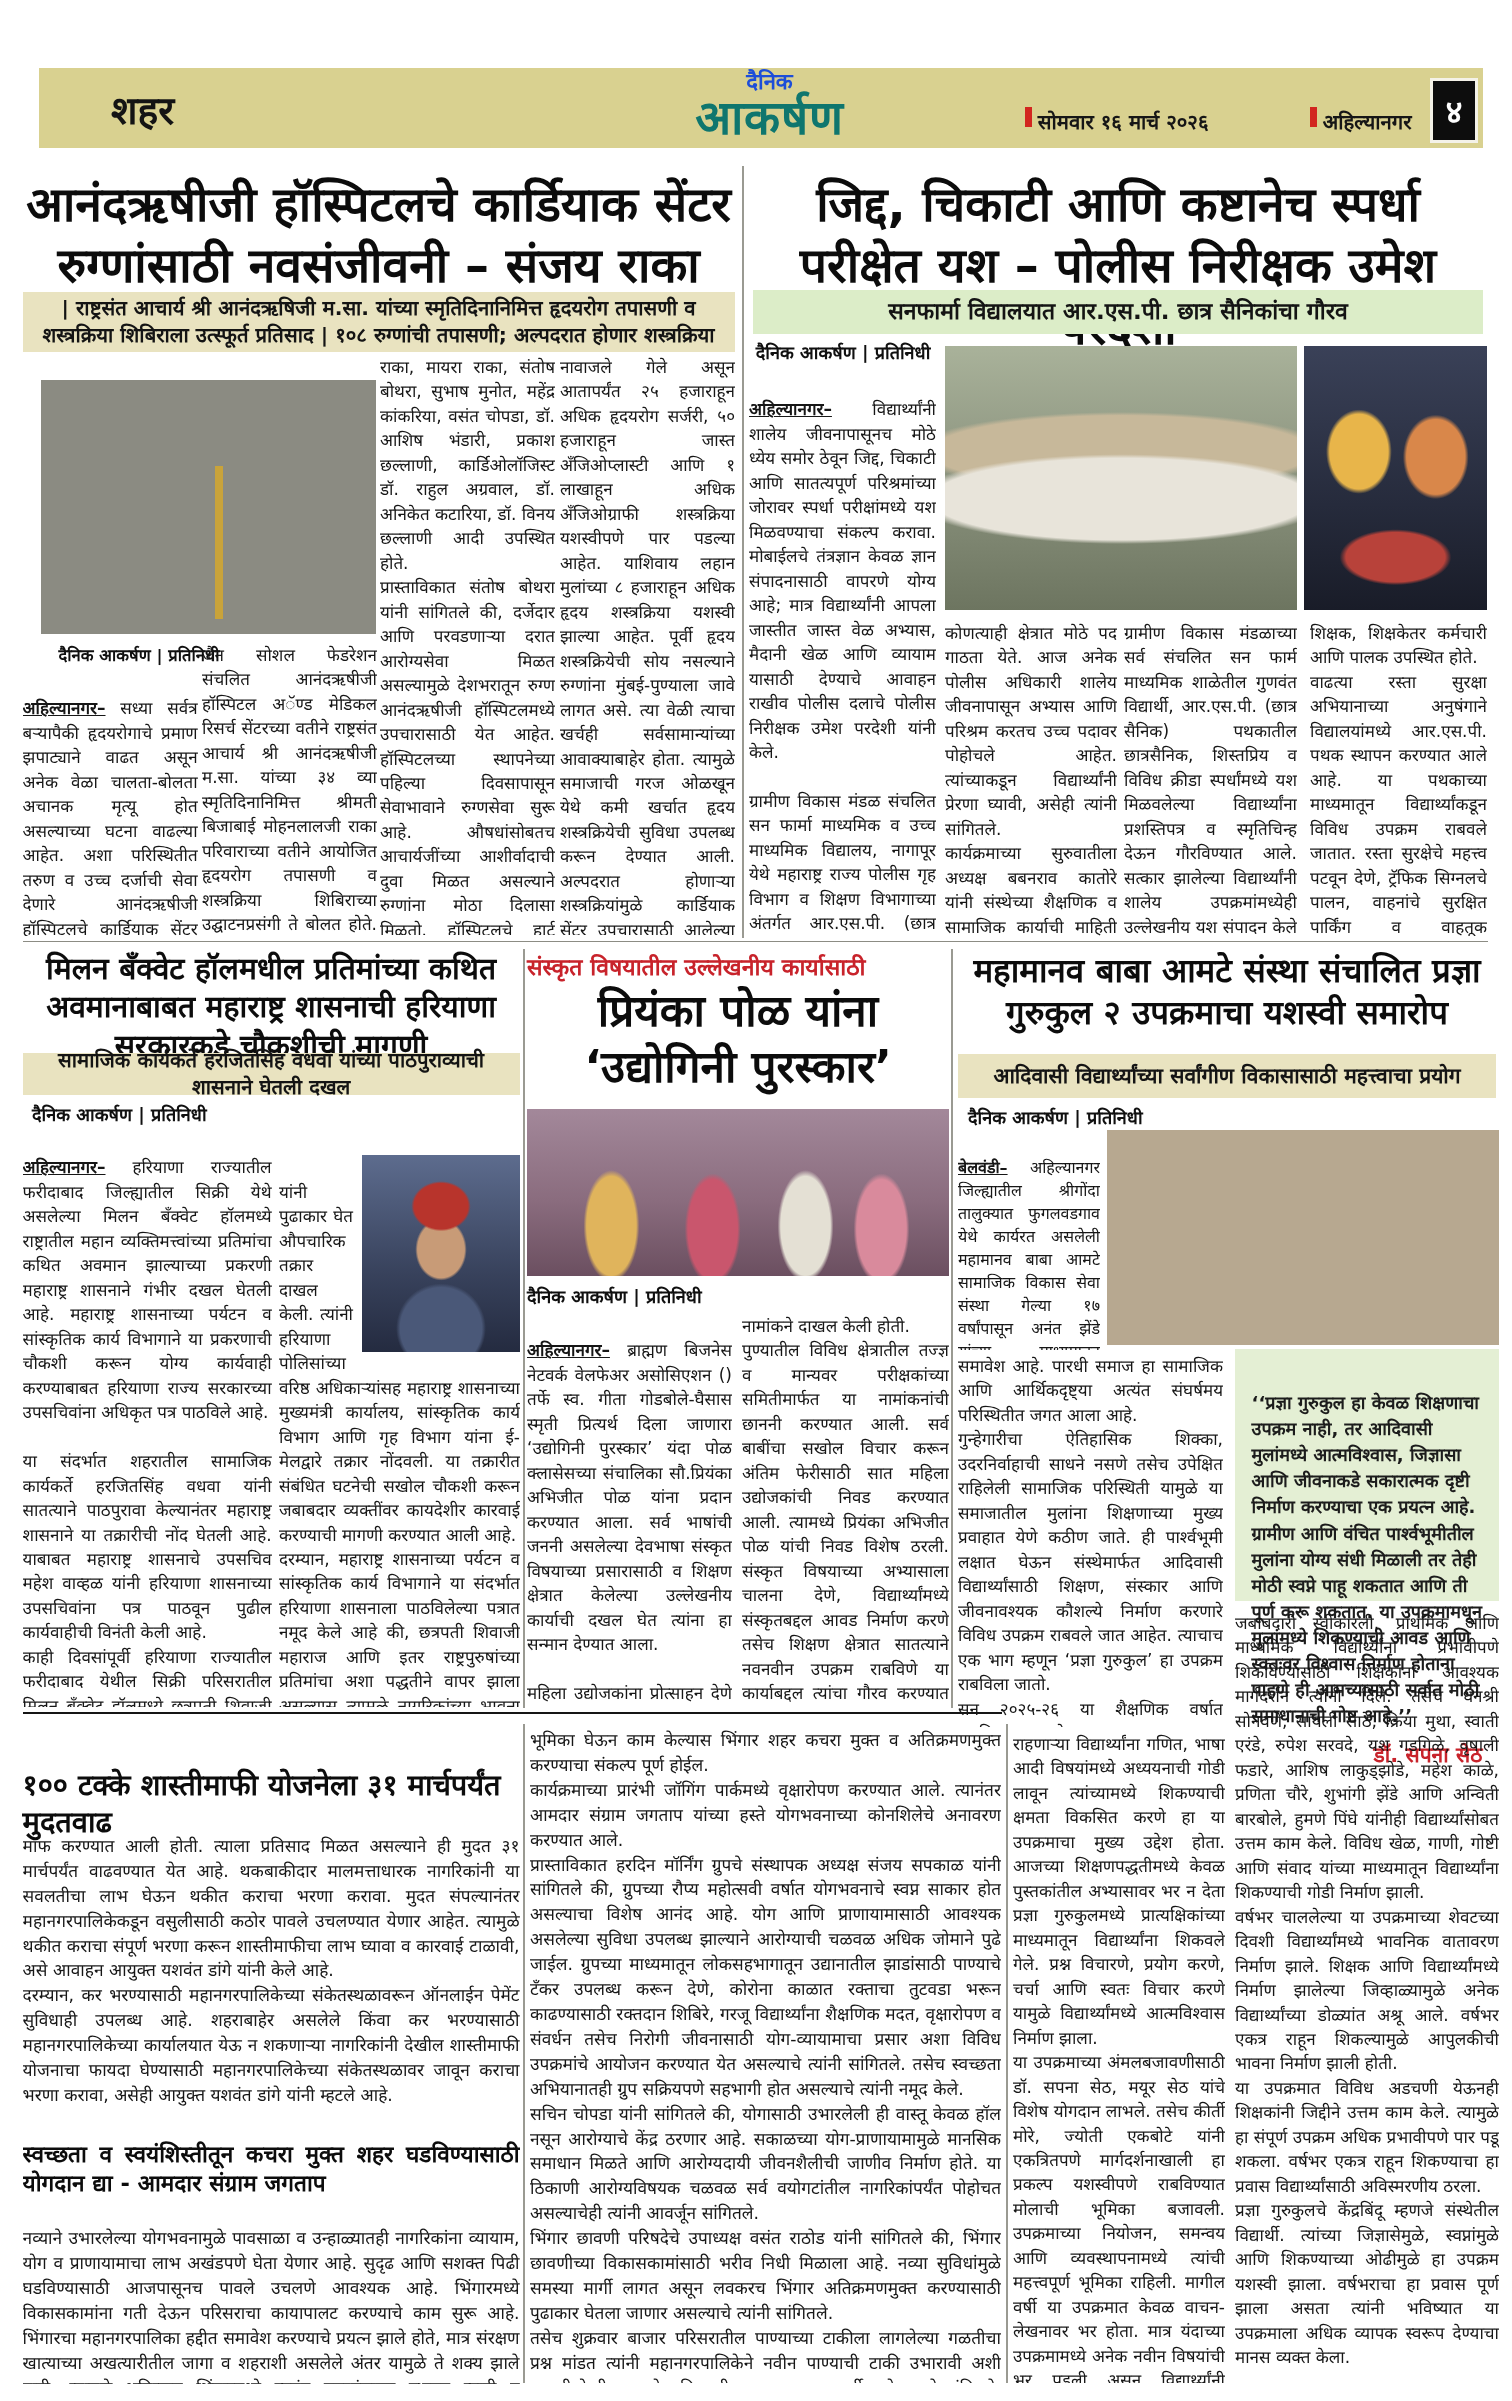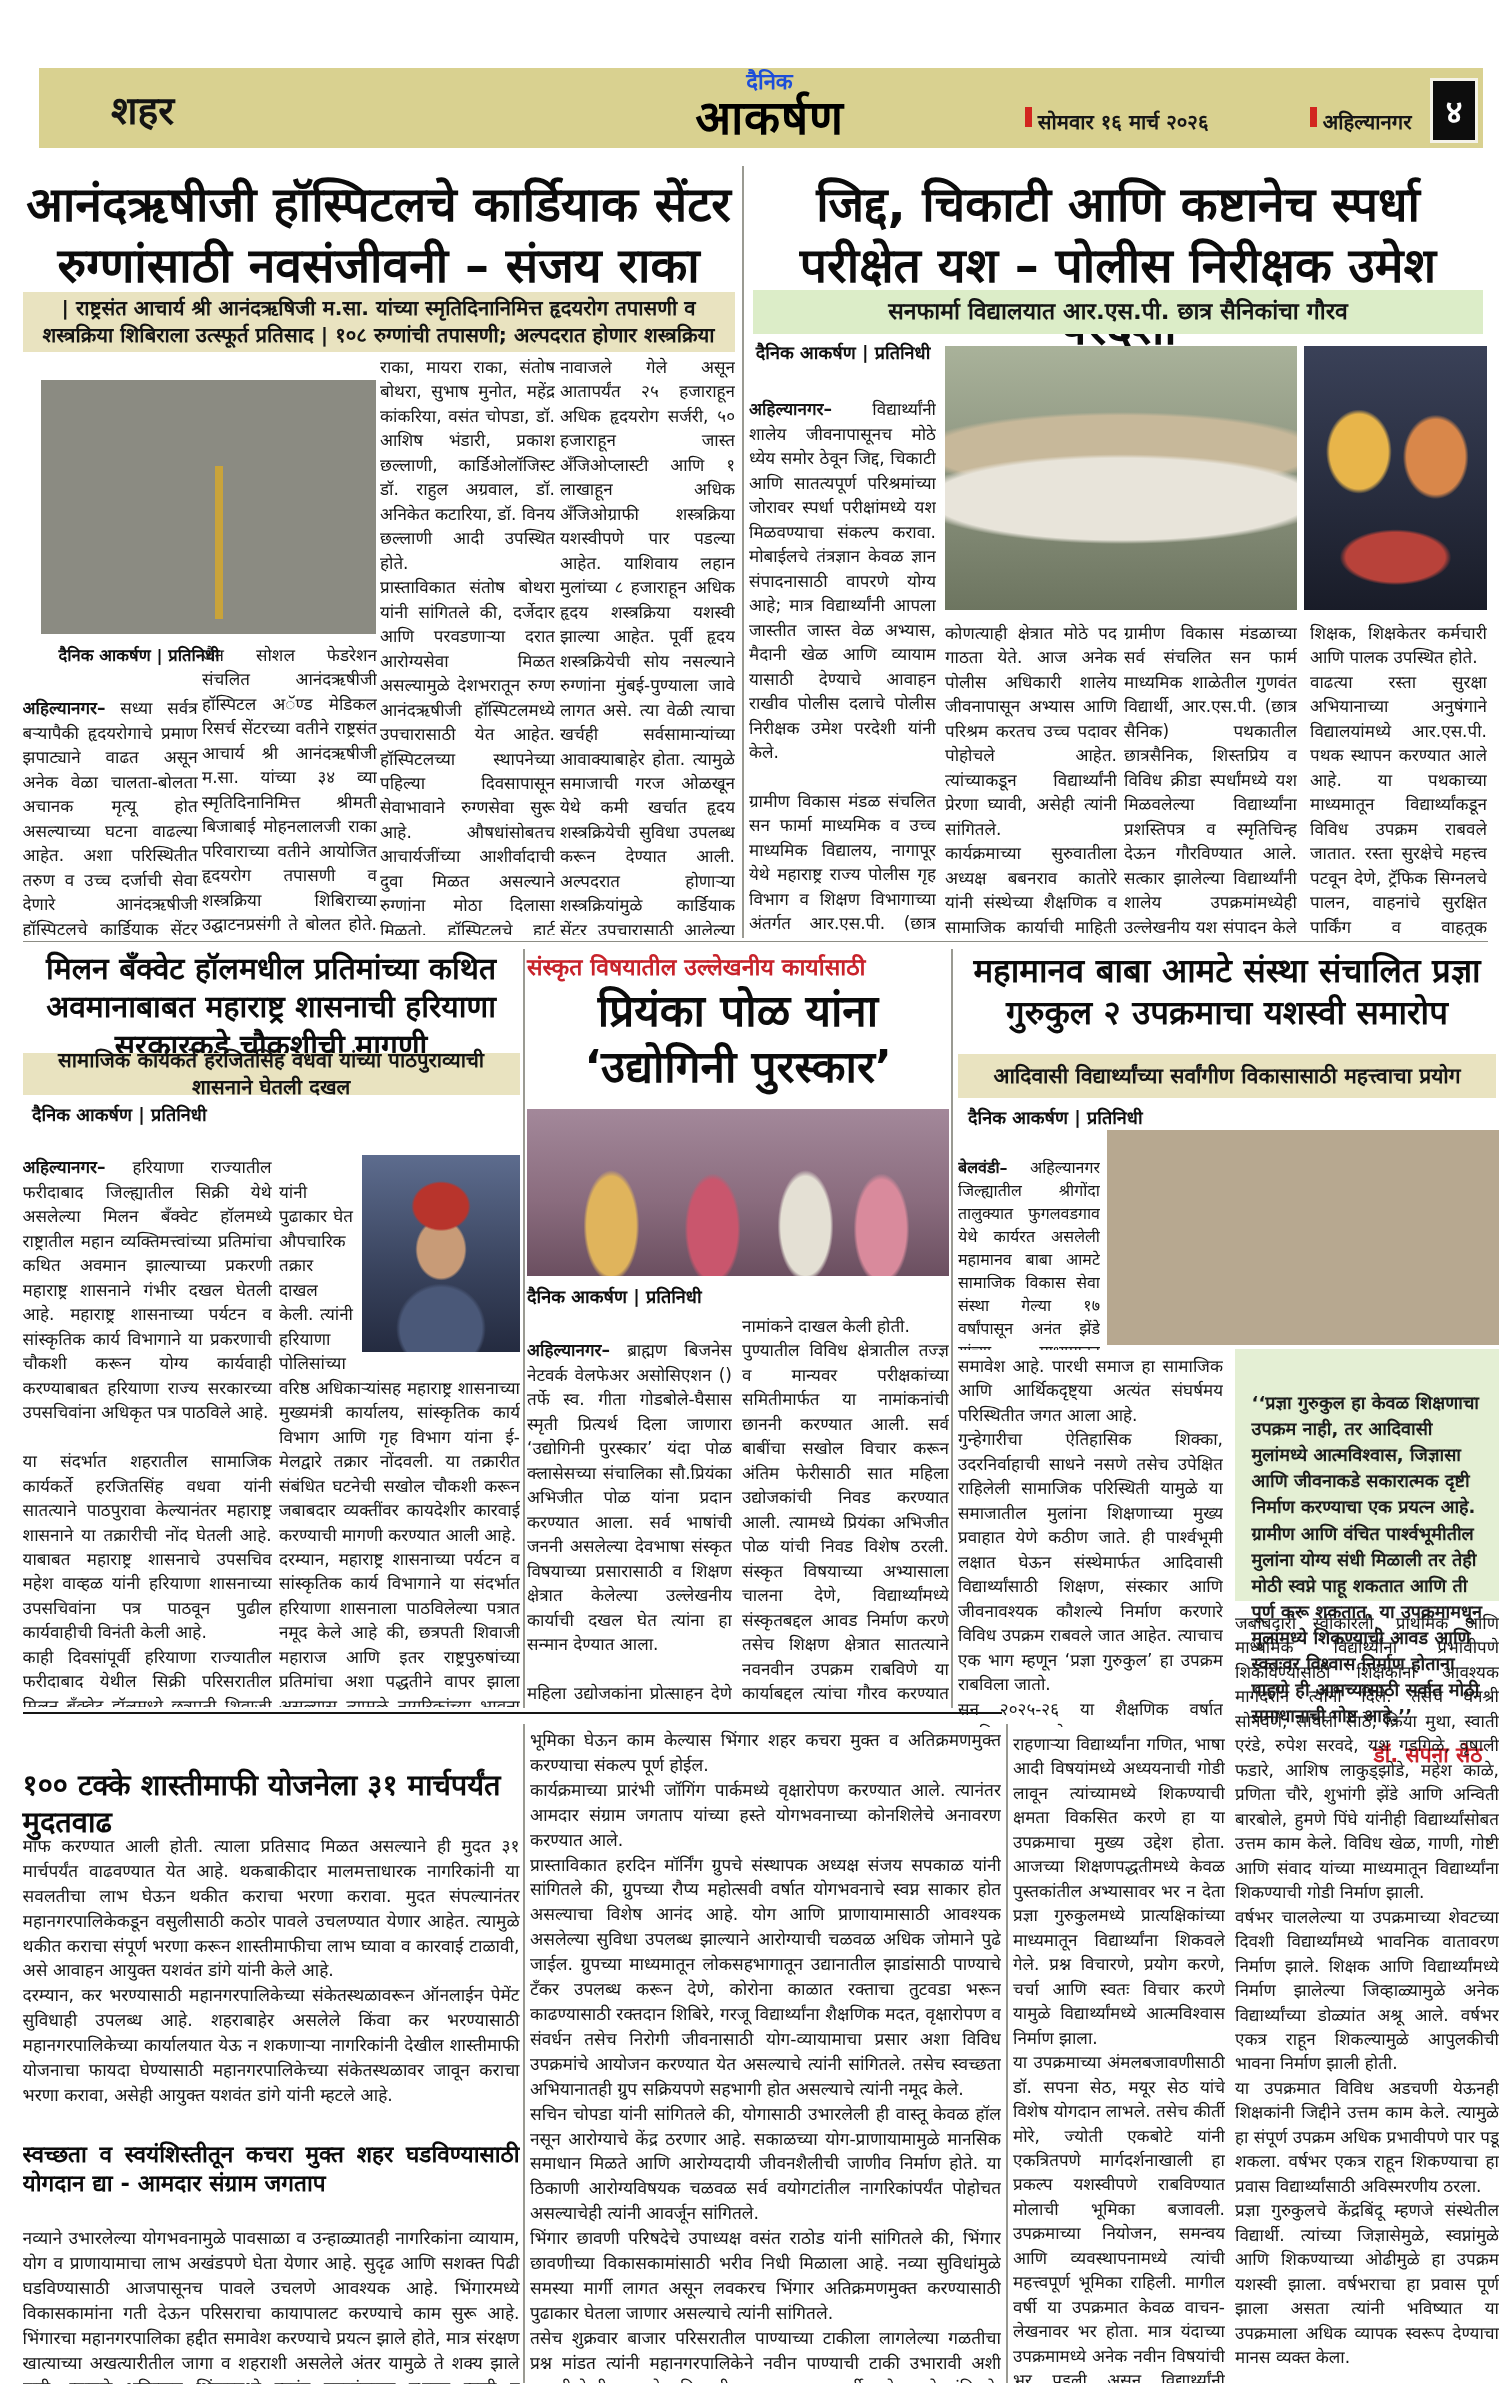--- a/index.html
+++ b/index.html
@@ -3,37 +3,37 @@
 <meta charset="utf-8">
 <style>
   html,body{margin:0;padding:0;background:#e8e8e4;}
   .page{position:relative;width:1512px;height:2401px;background:#ffffff;margin:0 auto;
         font-family:"DejaVu Sans","Liberation Sans",sans-serif;color:#111;overflow:hidden;}
   .abs{position:absolute;}
   
   .banner{background:#d9d190;display:flex;align-items:center;}
   .section-name{font-size:39px;font-weight:bold;color:#141414;}
   .logo-small{font-size:22px;font-weight:bold;color:#1d4ed8;line-height:1;}
-  .logo-big{font-size:47px;font-weight:bold;color:#000000;text-align:center;line-height:1.05;letter-spacing:0.8px;}
+  .logo-big{font-size:47px;font-weight:bold;color:#0f766e;text-align:center;line-height:1.05;letter-spacing:0.8px;}
   .dateline-hdr{font-size:20.3px;font-weight:bold;color:#161616;display:flex;align-items:flex-start;gap:6px;}
   .redbar{display:inline-block;width:6.8px;height:19.6px;background:#d2261f;}
   .pagebox{background:#0d0d0d;border:3px solid #f4f2e8;color:#fff;display:flex;align-items:center;justify-content:center;
            font-size:32px;font-weight:bold;}
   
   .headline{font-weight:bold;color:#0c0c0c;text-align:center;line-height:1.28;}
   .h-xl{font-size:48px;margin-top:12px;}
   .h-lg{font-size:33px;}
   .h-md{font-size:30px;}
   .kicker{font-weight:bold;color:#c8232b;text-align:left;}
   .subbox{background:#e9e3c0;font-weight:bold;text-align:center;color:#141414;
           display:flex;align-items:center;justify-content:center;padding:4.5px 13.6px;box-sizing:border-box;line-height:1.35;}
   .subbox.green{background:#dcedc8;}
   .byline{font-weight:bold;font-size:18px;color:#101010;}
   .col{font-size:17px;line-height:1.44;text-align:justify;white-space:pre-line;overflow:hidden;color:#161616;}
-  .col .dl{font-weight:bold;}
+  .col .dl{font-weight:bold;text-decoration:underline;}
   .col p{margin:0;}
   .subhead2{font-weight:bold;font-size:22.6px;line-height:1.25;margin:7.5px 0 4.5px 0;color:#0c0c0c;white-space:normal;}
   .vrule{background:#9a9a92;width:1.5px;}
   .hrule{background:#8c8c84;height:0.8px;}
   .hrule-black{background:#151515;height:2.3px;}
   
   .photo{background:#8b8b82;overflow:hidden;}
   .ph-hospital{background:
      radial-gradient(45px 90px at 12% 72%, #d88fa0 0 55%, transparent 60%),
      radial-gradient(45px 90px at 24% 74%, #e0788f 0 55%, transparent 60%),

